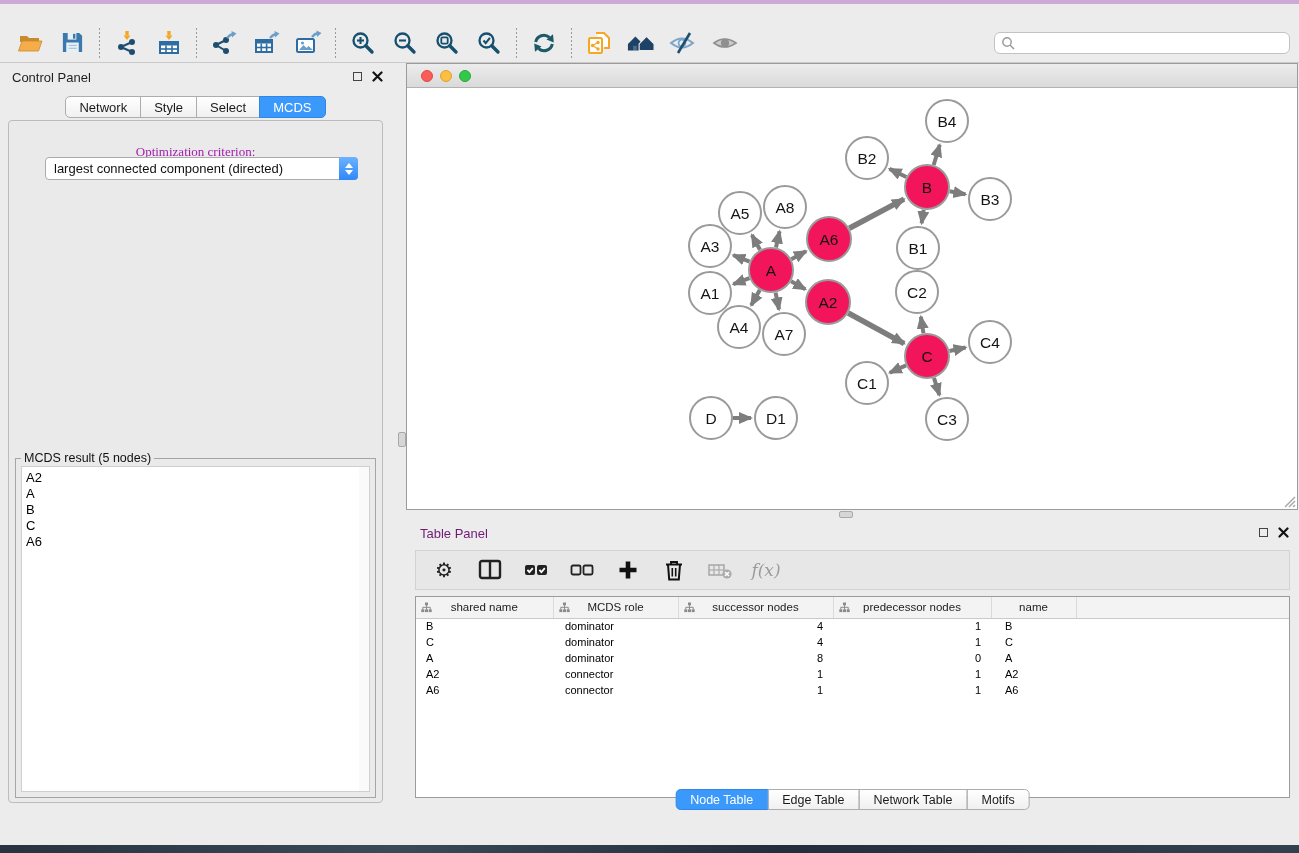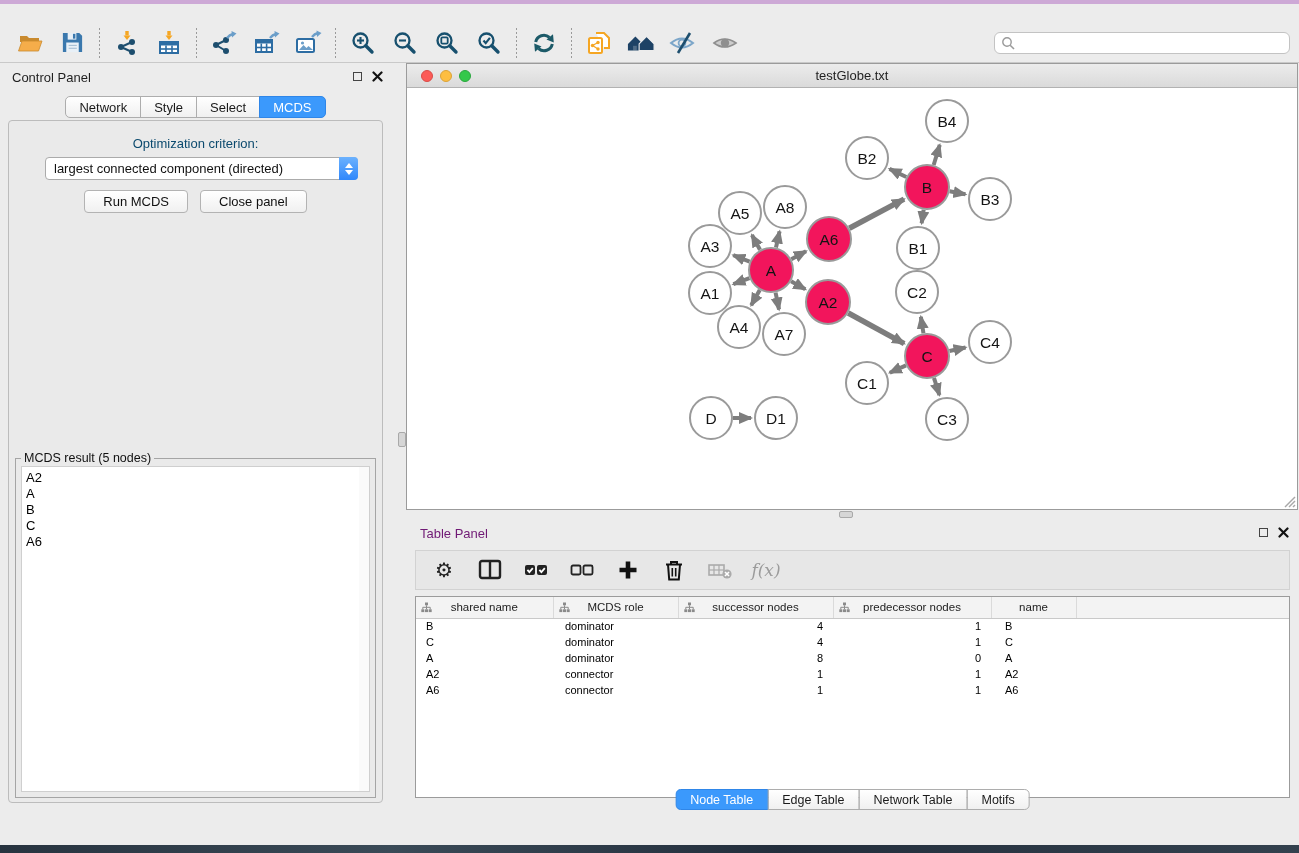--- a/index.html
+++ b/index.html
@@ -43,21 +43,21 @@
 
   .tabrow { position:absolute; top:33px; left:0; width:100%; display:flex; justify-content:center; }
   .seg { height:22px; padding:0 13px; font-size:13px; color:#1a1a1a; border:1px solid #adadad;
     background:linear-gradient(#ffffff,#f0f0f0); margin-left:-1px; display:flex; align-items:center; }
   .seg.first { border-radius:5px 0 0 5px; margin-left:0; }
   .seg.last { border-radius:0 5px 5px 0; }
   .seg.active { background:#3b99fc; border-color:#2f86e8; color:#fff; }
 
   .cp-content { position:absolute; left:8px; top:57px; width:375px; height:683px;
     background:#eaeaea; border:1px solid #bcbcbc; border-radius:4px; }
-  .opt-label { position:absolute; top:15px; width:100%; text-align:center; font-size:13px; color:#0c4a6e; }
+  .opt-label { position:absolute; top:23px; width:100%; text-align:center; font-size:13px; color:#a21caf;font-family:Liberation Serif, serif; }
   .dropdown { position:absolute; top:36px; left:36px; width:313px; height:23px; background:#fff;
     border:1px solid #ababab; border-radius:4px; display:flex; align-items:center; }
   .dropdown .dval { flex:1; font-size:13px; color:#111; padding-left:8px; white-space:nowrap; overflow:hidden; }
   .stepper { width:19px; height:23px; margin-right:-1px; border-radius:0 4px 4px 0;
     background:linear-gradient(#6cb2fe,#2f87fb); display:flex; flex-direction:column; align-items:center; justify-content:center; gap:2px; }
   .tri-up { width:0; height:0; border-left:4px solid transparent; border-right:4px solid transparent; border-bottom:5px solid #fff; }
   .tri-down { width:0; height:0; border-left:4px solid transparent; border-right:4px solid transparent; border-top:5px solid #fff; }
   .btnrow { position:absolute; top:69px; left:0; width:100%; display:flex; justify-content:center; gap:12px; }
   .aqua-btn { height:23px; padding:0 18px; font-size:13px; color:#111; background:linear-gradient(#ffffff,#f0f0f0);
     border:1px solid #b3b3b3; border-radius:4px; }
@@ -308,24 +308,20 @@
     </div>
     <div class="cp-content">
       <div class="opt-label">Optimization criterion:</div>
       <div class="dropdown">
         <div class="dval">largest connected component (directed)</div>
         <div class="stepper">
             <span class="tri-up"></span>
             <span class="tri-down"></span>
           </div>
       </div>
-      <div class="btnrow">
-        <button class="aqua-btn">Run MCDS</button>
-        <button class="aqua-btn">Close panel</button>
-      </div>
       <div class="groupbox">
         <div class="legend">MCDS result (5 nodes)</div>
         <div class="result-list">
             <div class="result-item">A2</div>
             <div class="result-item">A</div>
             <div class="result-item">B</div>
             <div class="result-item">C</div>
             <div class="result-item">A6</div>
           </div>
         <div class="result-scroll"></div>
@@ -334,21 +330,20 @@
   </div>
 
   <div class="vhandle"></div>
   <div class="hhandle"></div>
 
   <div class="net-window">
     <div class="net-titlebar">
       <span class="tl red"></span>
       <span class="tl yellow"></span>
       <span class="tl green"></span>
-      <div class="net-title-text">testGlobe.txt</div>
     </div>
     <div class="net-canvas">
       <svg id="graph-svg" width="890" height="421" viewBox="0 0 890 421">
         <defs>
           <marker id="arrow" markerUnits="userSpaceOnUse" markerWidth="15" markerHeight="13" refX="12" refY="6" orient="auto">
             <path d="M0,0 L14,6 L0,12 Z" fill="#7d7d7d"></path>
           </marker>
         </defs>
       <line x1="353.01124522107034" y1="161.7948702451939" x2="344.9442986727496" y2="146.96209755957184" stroke="#7D7D7D" stroke-width="4" marker-end="url(#arrow)"></line>
           <line x1="368.9894005298291" y1="159.5476976157691" x2="372.5767385545336" y2="143.40467650459883" stroke="#7D7D7D" stroke-width="4" marker-end="url(#arrow)"></line>

